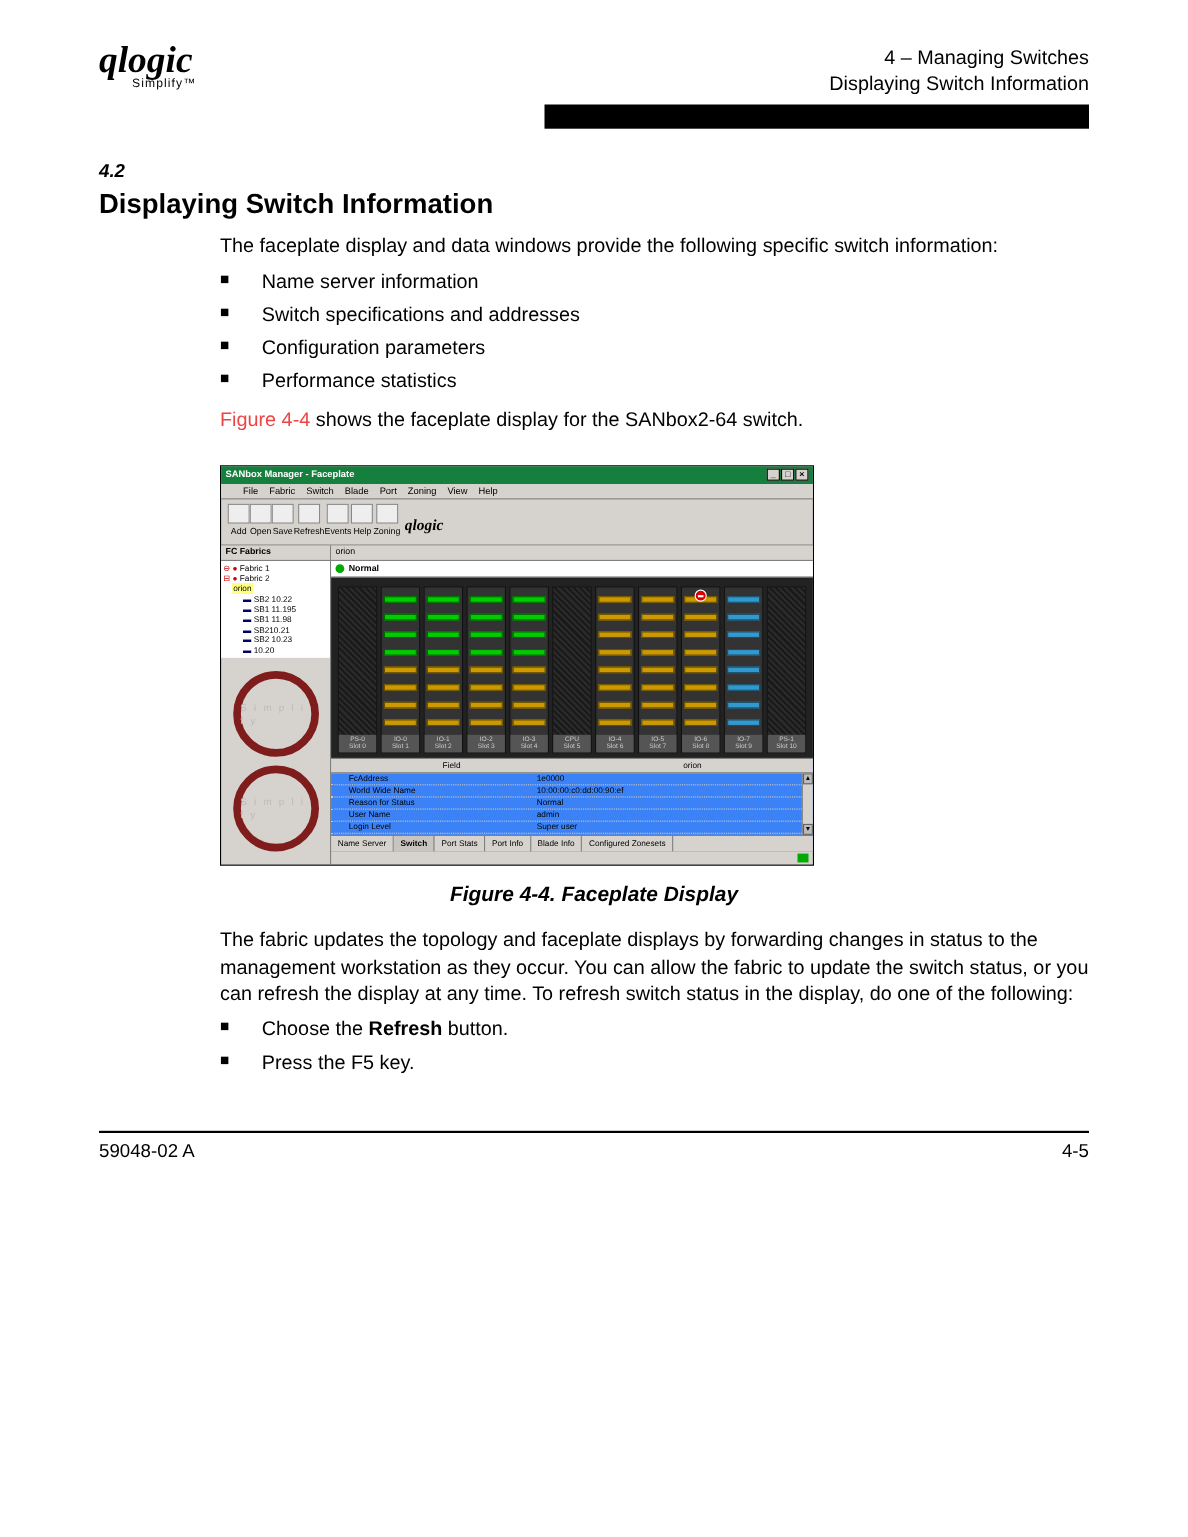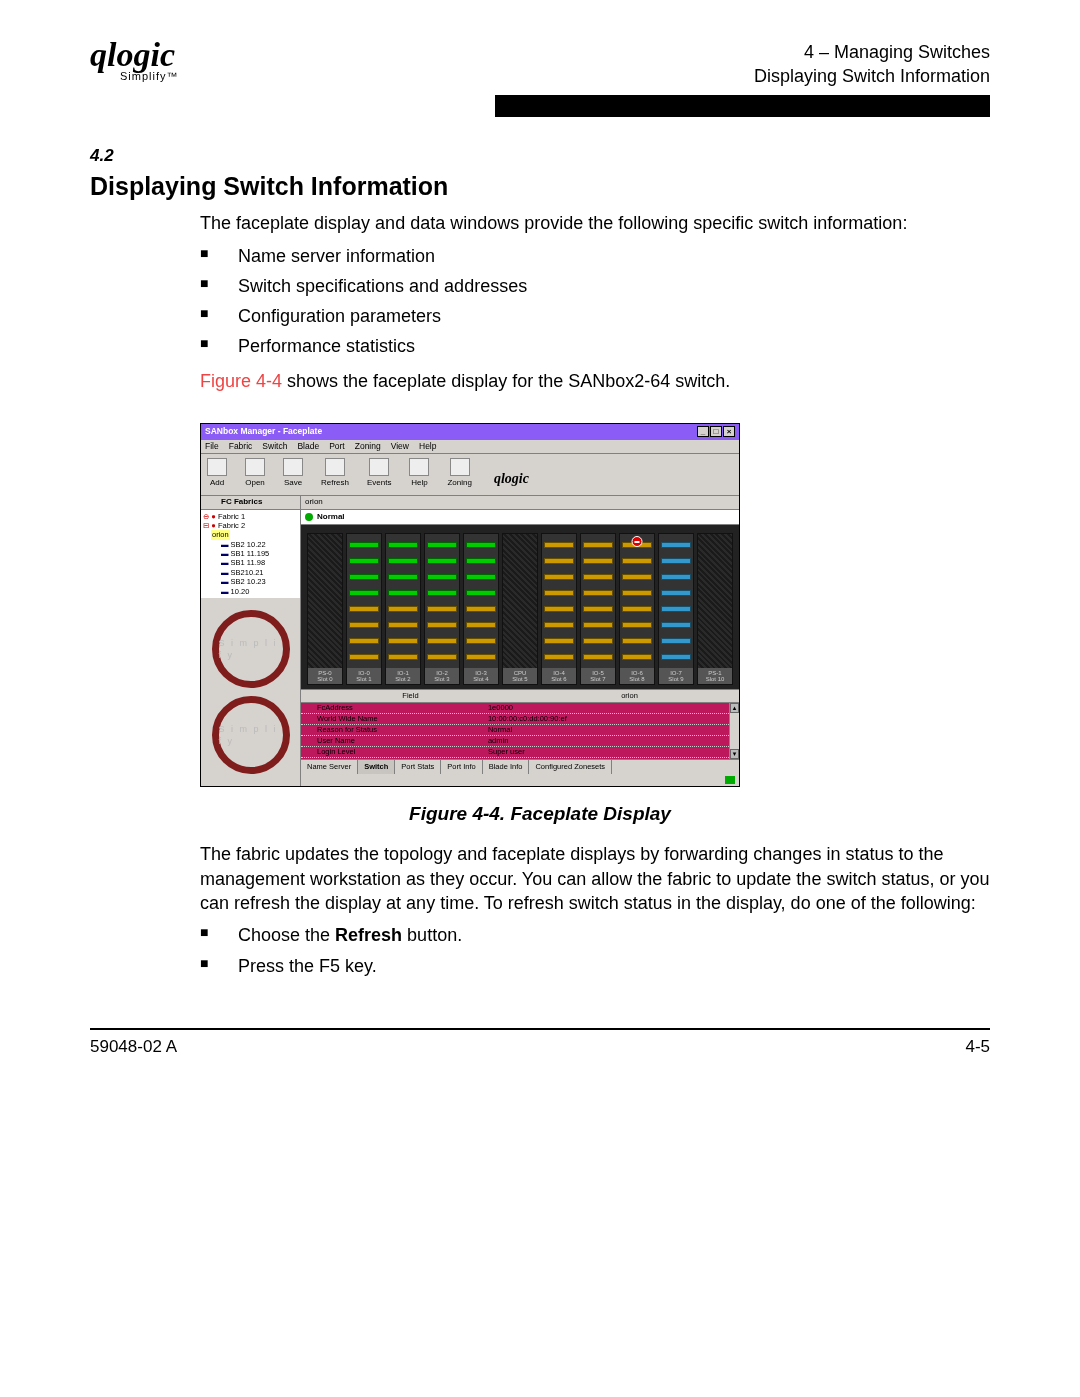--- a/index.html
+++ b/index.html
@@ -13,32 +13,32 @@
   h2.section-title { font-size: 25px; font-weight: bold; margin-bottom: 8px; }
   .body-text { margin-left: 110px; margin-bottom: 8px; }
   ul.sq { list-style: none; margin: 8px 0 10px 110px; }
   ul.sq li { position: relative; padding-left: 38px; margin-bottom: 6px; }
   ul.sq li::before { content: "■"; position: absolute; left: 0; top: 0; font-size: 14px; }
   .fig-ref a { color: #ef4444; text-decoration: none; }
 
   
   .screenshot-wrap { margin: 30px 0 10px 110px; width: 540px; }
   .app-window { border: 1px solid #000; font-size: 8.5px; background: #d6d3ce; }
-  .title-bar { background: #8b5cf6; color: #fff; padding: 2px 4px; display: flex; justify-content: space-between; align-items: center; font-weight: bold; gap: 33px; }
+  .title-bar { background: #15803d; color: #fff; padding: 2px 4px; display: flex; justify-content: space-between; align-items: center; font-weight: bold; gap: 33px; }
   .title-bar .controls { display: flex; gap: 1px; }
   .title-bar .wbtn { width: 12px; height: 11px; background: #d6d3ce; border: 1px solid #000; color: #000; font-size: 8px; text-align: center; line-height: 9px; font-weight: bold; }
-  .menu-bar { background: #d6d3ce; padding: 1px 4px; display: flex; gap: 10px; border-bottom: 1px solid #808080; }
-  .toolbar { display: flex; gap: 18px; padding: 4px 10px 6px 6px; align-items: flex-end; border-bottom: 1px solid #808080; text-align: right; }
+  .menu-bar { background: #d6d3ce; padding: 1px 20px; display: flex; gap: 10px; border-bottom: 1px solid #808080; }
+  .toolbar { display: flex; padding: 4px 10px 6px 6px; align-items: flex-end; border-bottom: 1px solid #808080; text-align: right; }
   .tool { display: flex; flex-direction: column; align-items: center; font-size: 8px; }
   .tool-icon { width: 20px; height: 18px; border: 1px solid #888; background: #eee; margin-bottom: 2px; }
   .brand { font-family: 'Times New Roman', serif; font-style: italic; font-weight: bold; font-size: 14px; margin-left: 4px; }
 
   .main-split { display: flex; height: 290px; }
   .left-pane { width: 100px; border-right: 1px solid #808080; display: flex; flex-direction: column; }
-  .pane-head { background: #d6d3ce; padding: 1px 20px; border-bottom: 1px solid #808080; font-weight: bold; font-size: 8px; }
+  .pane-head { background: #d6d3ce; padding: 1px 4px; border-bottom: 1px solid #808080; font-weight: bold; font-size: 8px; }
   .tree { background: #fff; flex: 0 0 auto; padding: 2px; font-size: 7.5px; line-height: 1.25; }
   .tree .node { white-space: nowrap; }
   .tree .ind1 { padding-left: 8px; }
   .tree .ind2 { padding-left: 18px; }
   .tree .sel { background: #ffff80; display: inline-block; padding: 0 1px; }
   .bullet-red { color: #c00; }
   .bullet-navy { color: #006; }
   .circle-brand { flex: 1; display: flex; flex-direction: column; justify-content: space-around; align-items: center; padding: 8px 0; }
   .circle { width: 78px; height: 78px; border: 7px solid #7f1d1d; border-radius: 50%; display: flex; align-items: center; justify-content: center; color: #bbb; letter-spacing: 2px; font-size: 9px; }
 
@@ -54,21 +54,21 @@
   .slot.hatched { background-image: repeating-linear-gradient(45deg, #2a2a2a 0 2px, #1a1a1a 2px 4px); }
   .slot .ports { flex: 1; display: flex; flex-direction: column; justify-content: space-around; padding: 4px 2px; gap: 2px; }
   .port { height: 6px; background: #0c0; border: 1px solid #060; }
   .port.amber { background: #cc9900; border-color: #665000; }
   .port.blue { background: #3399cc; border-color: #1a4d66; }
   .slot-label { color: #ccc; font-size: 6px; text-align: center; padding: 2px 0; background: #555; line-height: 1.0; }
   .slot-sub { display: block; }
   .stop-badge { position: absolute; top: 2px; left: 50%; transform: translateX(-50%); width: 11px; height: 11px; background: #d00; border-radius: 50%; border: 1px solid #fff; }
   .stop-badge::after { content: ""; position: absolute; left: 2px; top: 4px; width: 5px; height: 1.5px; background: #fff; }
 
-  .detail-grid { background: #be185d; border-top: 1px solid #808080; font-size: 7.5px; }
+  .detail-grid { background: #3b82f6; border-top: 1px solid #808080; font-size: 7.5px; }
   .detail-head { display: flex; background: #d6d3ce; border-bottom: 1px solid #808080; }
   .detail-head div { flex: 1; text-align: center; padding: 1px; }
   .detail-body { max-height: 56px; overflow: hidden; position: relative; }
   .drow { display: flex; border-bottom: 1px dotted #ccc; }
   .drow .dfield { flex: 0 0 42%; padding: 0 16px; white-space: nowrap; overflow: hidden; }
   .drow .dvalue { flex: 1; padding: 0 3px; white-space: nowrap; overflow: hidden; }
   .scrollbar-v { position: absolute; right: 0; top: 0; bottom: 0; width: 10px; background: #d6d3ce; border-left: 1px solid #888; }
   .scrollbar-v .thumb-up, .scrollbar-v .thumb-down { height: 10px; background: #bbb; border: 1px solid #666; font-size: 7px; text-align: center; line-height: 8px; }
   .scrollbar-v .thumb-down { position: absolute; bottom: 0; left: 0; right: 0; }
 

